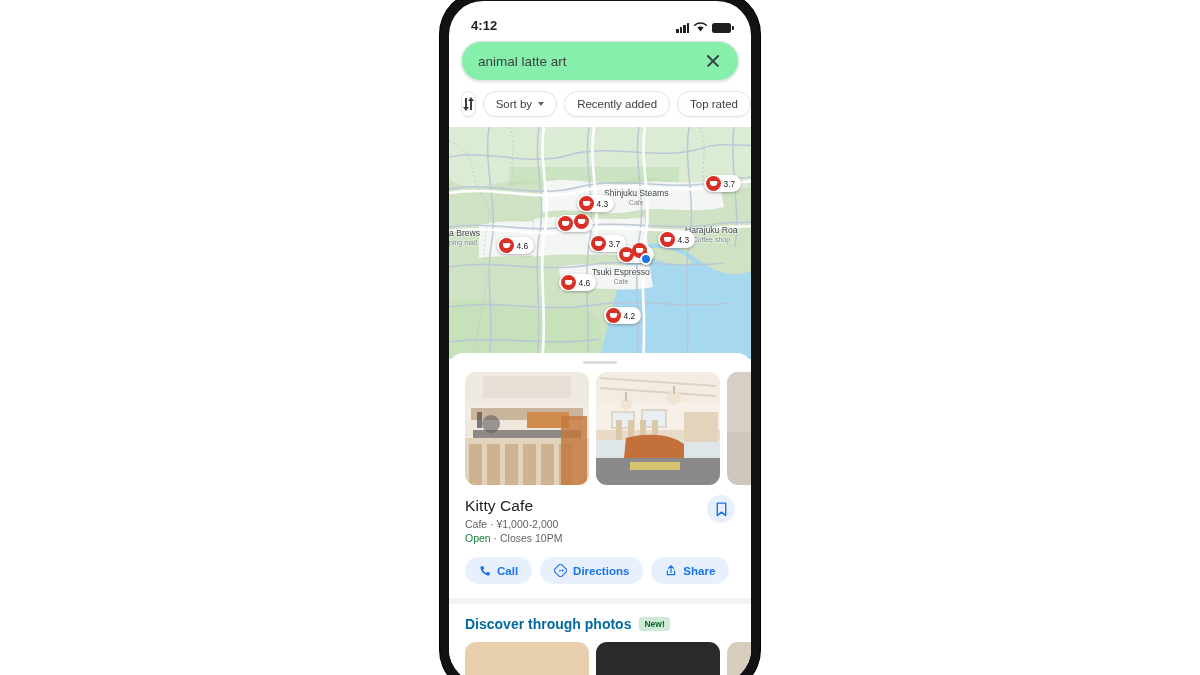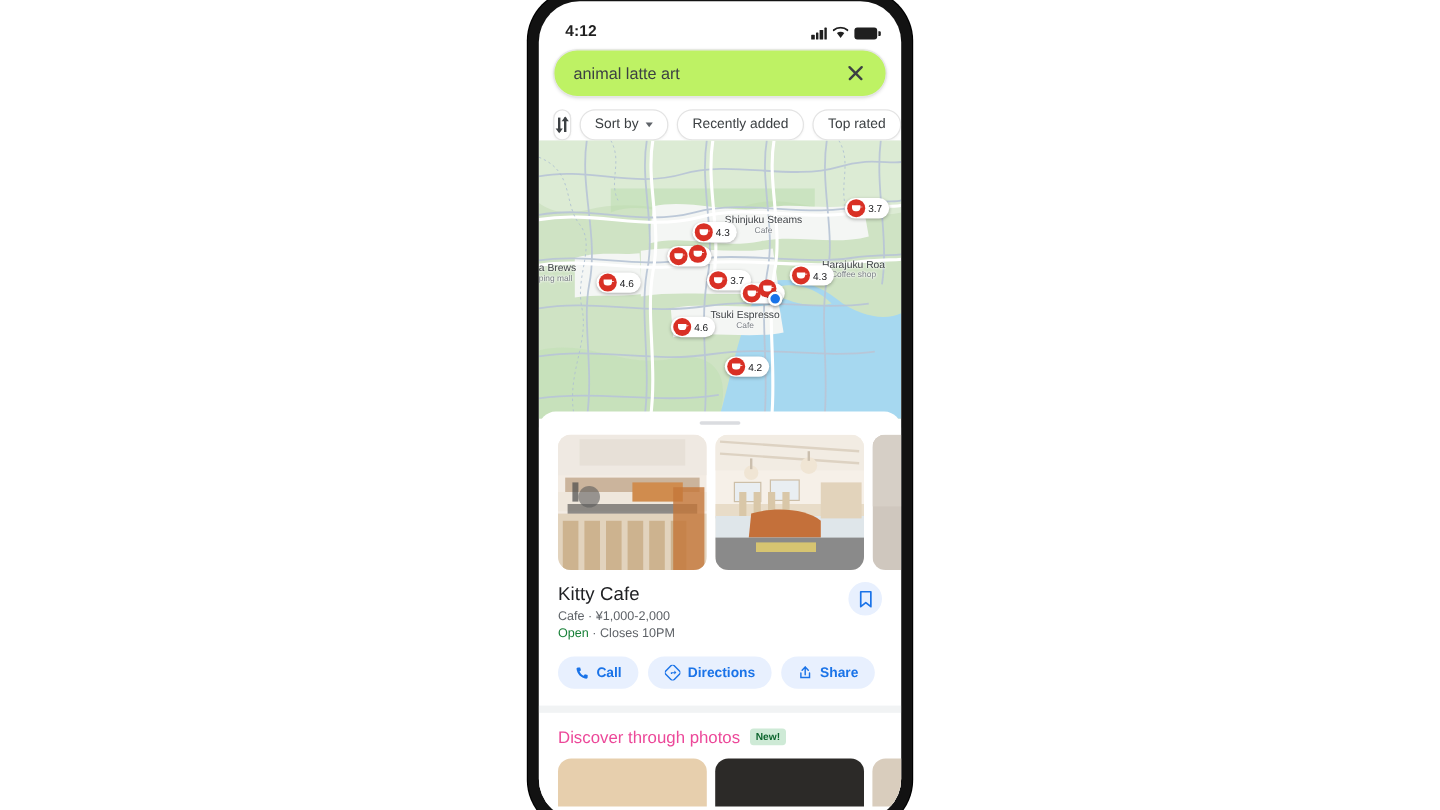--- a/index.html
+++ b/index.html
@@ -38,35 +38,35 @@
   .sig { display:flex; align-items:flex-end; gap:1.3px; height:11px; }
   .sig i { display:block; width:2.2px; background:#1f1f1f; border-radius:.5px; }
   .sig i:nth-child(1){height:4px}.sig i:nth-child(2){height:6px}
   .sig i:nth-child(3){height:8px}.sig i:nth-child(4){height:10px}
   .batt { width:19px; height:10px; border-radius:2.5px; background:#1f1f1f; position:relative; }
   .batt:after{content:"";position:absolute;right:-2.5px;top:3px;width:2px;height:4px;background:#1f1f1f;border-radius:0 1px 1px 0;}
 
   
   .searchwrap { padding: 6px 12px 0 12px; }
   .searchbar {
-    height: 40px; border-radius: 22px; background:#bef264;
+    height: 40px; border-radius: 22px; background:#86efac;
     border: 1px solid #e6e6e6;
     box-shadow: 0 1px 3px rgba(0,0,0,.12), 0 0 0 .5px rgba(0,0,0,.02);
     display:flex; align-items:center; padding: 0 14px 0 16px;
   }
   .searchbar input {
     flex:1; border:none; outline:none; font-size:13.5px; color:#3c4043;
     font-family:inherit; background:transparent;
   }
   .xbtn { width:22px; height:22px; position:relative; cursor:pointer; flex:0 0 auto; }
   .xbtn:before,.xbtn:after{content:"";position:absolute;left:3px;top:10.2px;width:16px;height:1.6px;background:#3c4043;border-radius:1px;}
   .xbtn:before{transform:rotate(45deg)}.xbtn:after{transform:rotate(-45deg)}
 
   
-  .chips { display:flex; gap:7px; padding: 10px 0 0 12px; }
+  .chips { display:flex; gap:7px; padding: 10px 0 10px 12px; }
   .chip {
     height:26px; border:1px solid #e3e3e3; border-radius:14px; background:#fff;
     display:flex; align-items:center; gap:6px; padding:0 12px;
     font-size:11.5px; color:#3c4043; white-space:nowrap; cursor:pointer;
     box-shadow:0 1px 2px rgba(0,0,0,.05);
   }
   .chip.round { width:26px; padding:0; justify-content:center; }
   .sorticon { position:relative; width:12px; height:12px; }
   .sorticon:before,.sorticon:after{content:"";position:absolute;width:1.4px;background:#3c4043;}
   .sorticon:before{left:3px;top:0;height:12px}
@@ -115,21 +115,21 @@
     background:#e8f0fe; display:flex;align-items:center;justify-content:center; cursor:pointer;
   }
 
   .actions { display:flex; gap:8px; padding: 13px 16px 14px 16px; }
   .act {
     height:27px; border-radius:15px; background:#e8f0fe; color:#1a73e8;
     display:flex;align-items:center;gap:6px;padding:0 14px;font-size:11.5px;font-weight:600;cursor:pointer;
   }
   .divider { height:6px; background:#f1f3f4; }
   .discover { padding:12px 16px 10px 16px; display:flex; align-items:center; gap:8px; }
-  .discover .dt { font-size:14px; font-weight:400; color:#ec4899; }
+  .discover .dt { font-size:14px; font-weight:700; color:#0369a1; }
   .newbadge { background:#ceead6; color:#0d652d; font-size:8.5px; font-weight:700; padding:2px 5px; border-radius:3px; }
   .dphotos { display:flex; gap:7px; padding-left:16px; }
   .dph { width:124px;height:40px;border-radius:11px 11px 0 0;flex:0 0 auto; }
 </style>
 </head>
 <body>
 
 <div id="stage">
   <div id="phone">
     <div id="screen">

